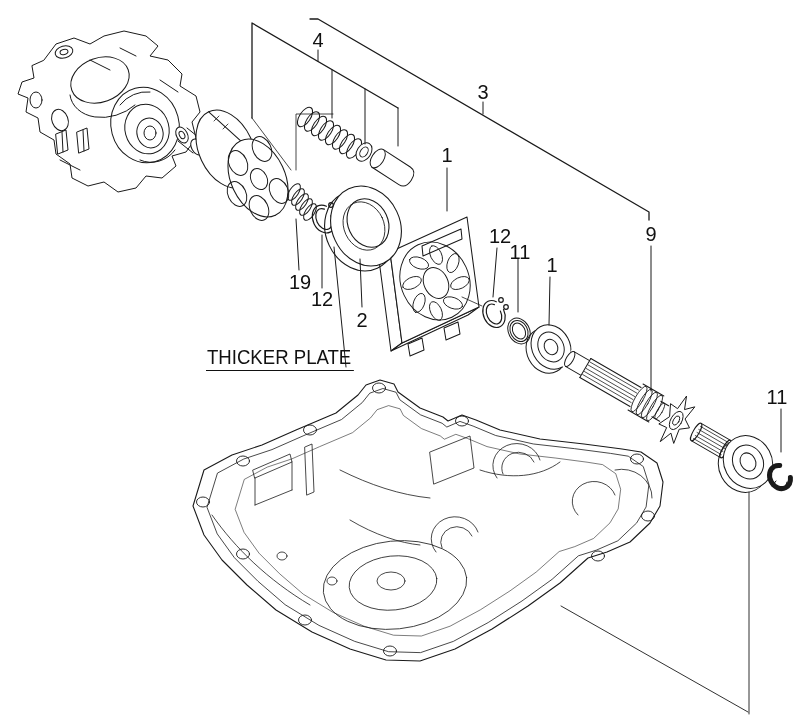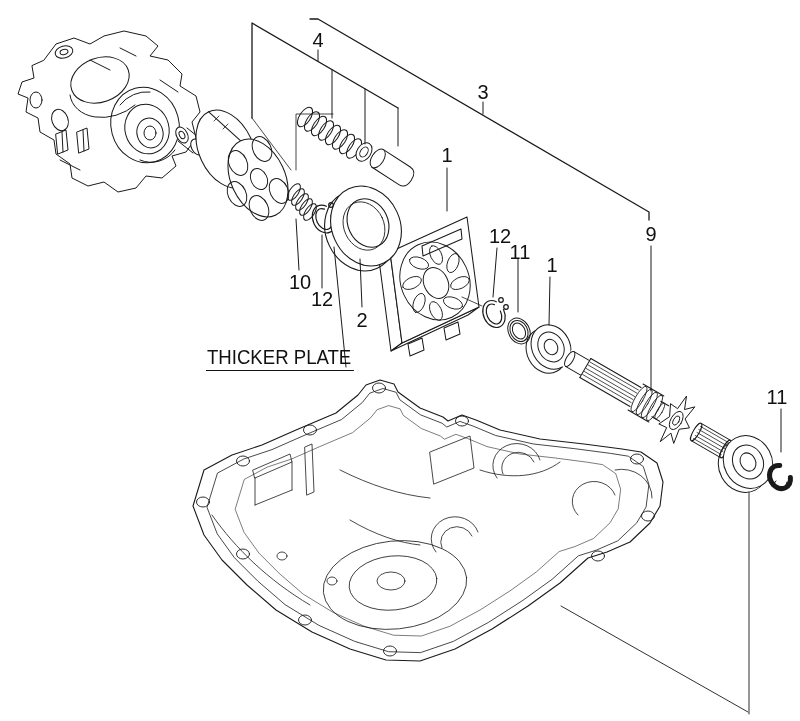--- a/index.html
+++ b/index.html
@@ -258,20 +258,20 @@
   </g>
 </svg>
 
 <div class="callout" style="left:318px;top:30px">4</div>
 <div class="callout" style="left:483px;top:82px">3</div>
 <div class="callout" style="left:447px;top:145px">1</div>
 <div class="callout" style="left:500px;top:226px">12</div>
 <div class="callout" style="left:520px;top:242px">11</div>
 <div class="callout" style="left:552px;top:255px">1</div>
 <div class="callout" style="left:651px;top:224px">9</div>
-<div class="callout" style="left:300px;top:272px">10</div>
+<div class="callout" style="left:300px;top:272px">19</div>
 <div class="callout" style="left:322px;top:289px">12</div>
 <div class="callout" style="left:362px;top:310px">2</div>
 <div class="callout" style="left:777px;top:387px">11</div>
 
 <div class="annotation" style="left:206px;top:347px">THICKER PLATE</div>
 
 </div>
 
 </body></html>

